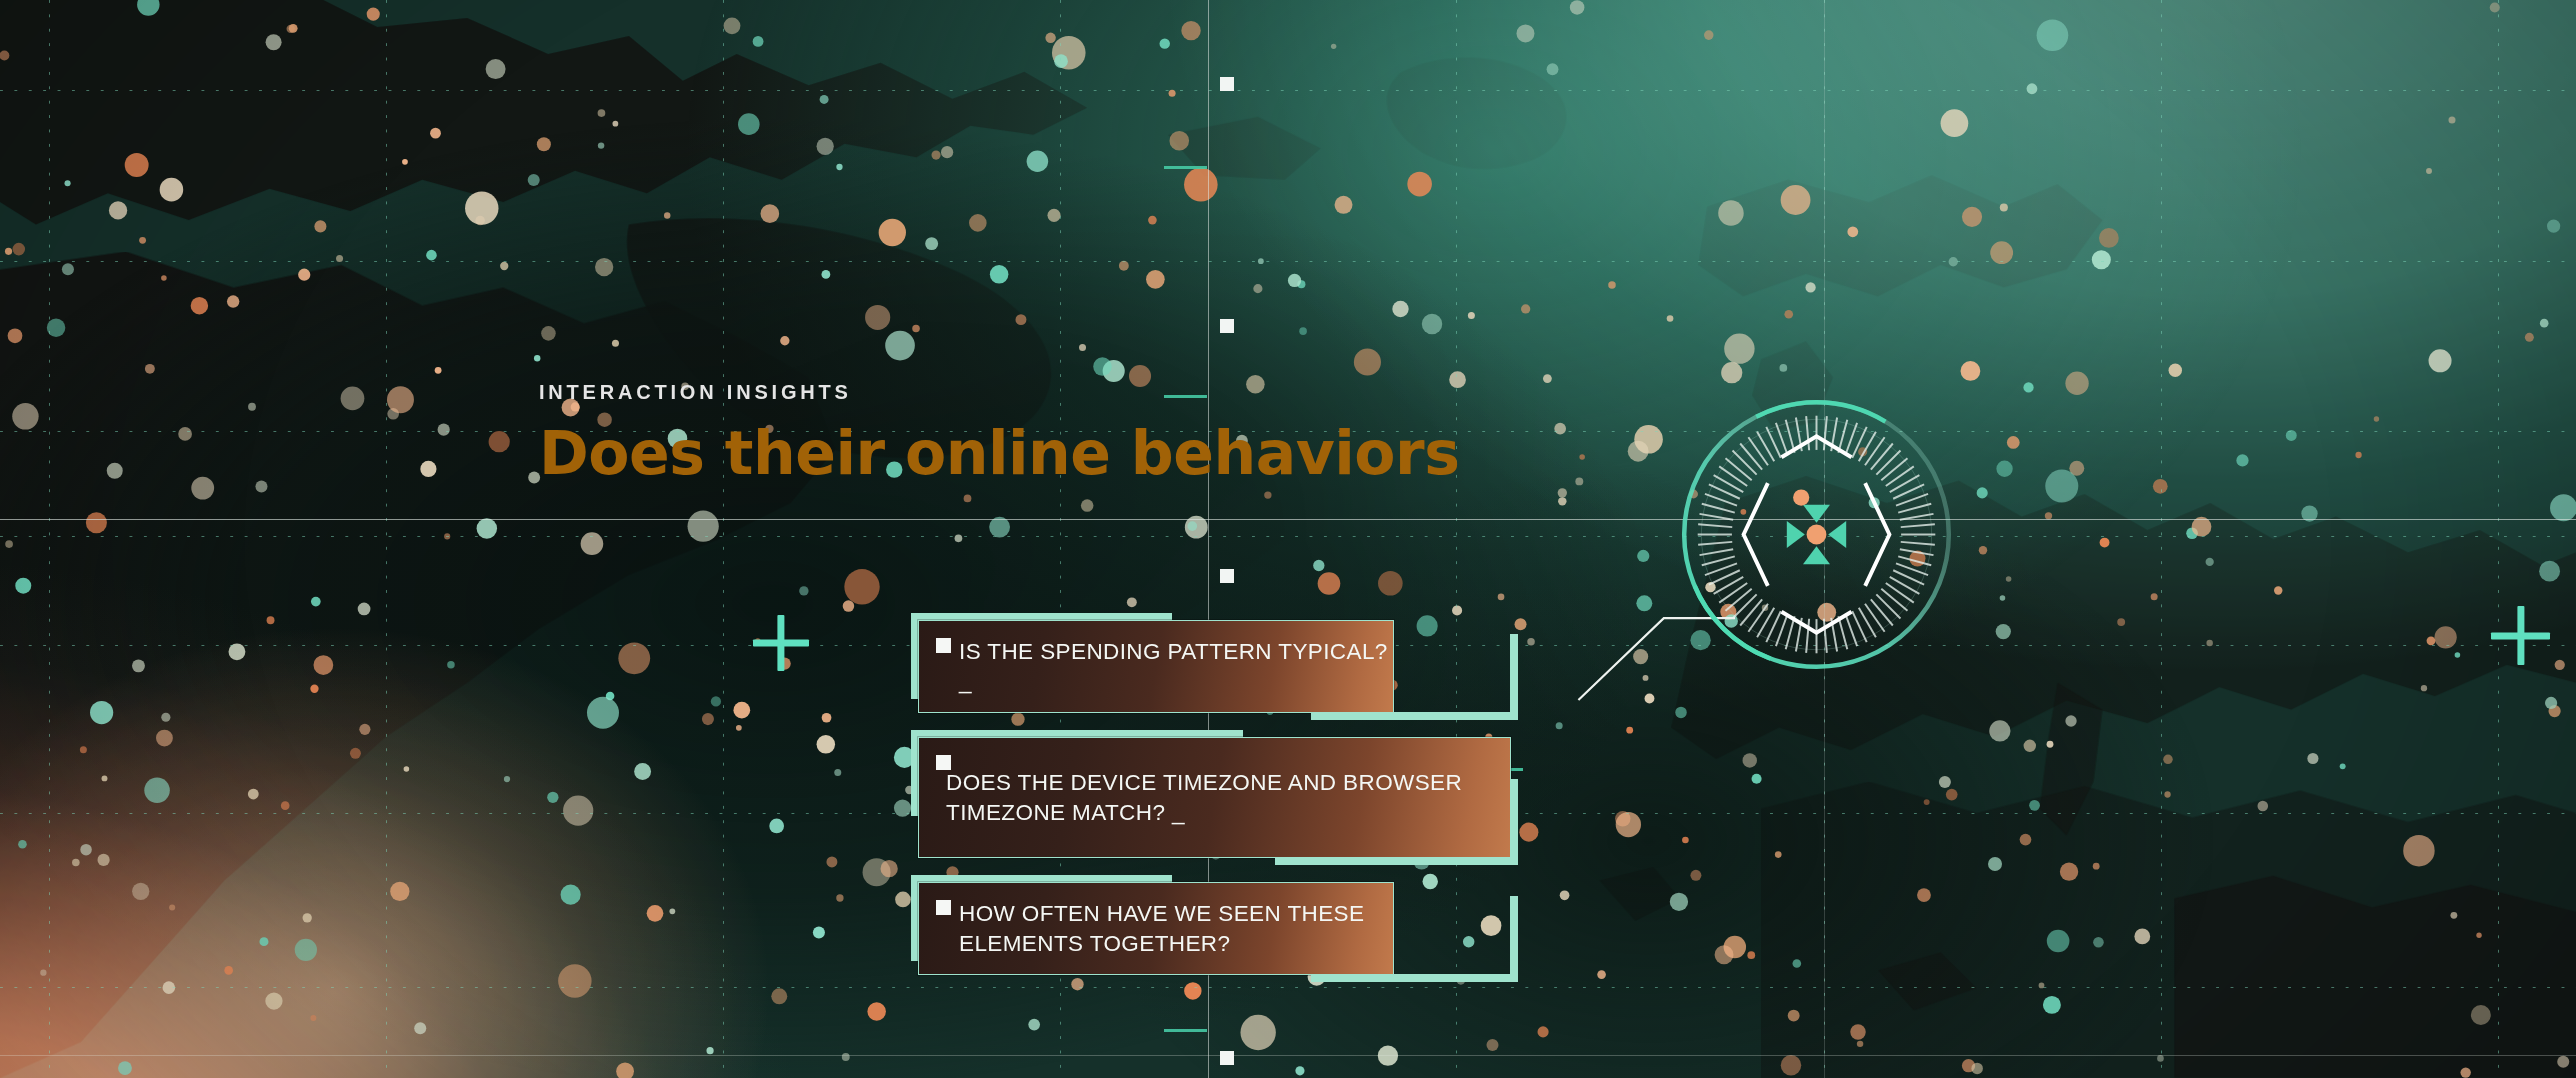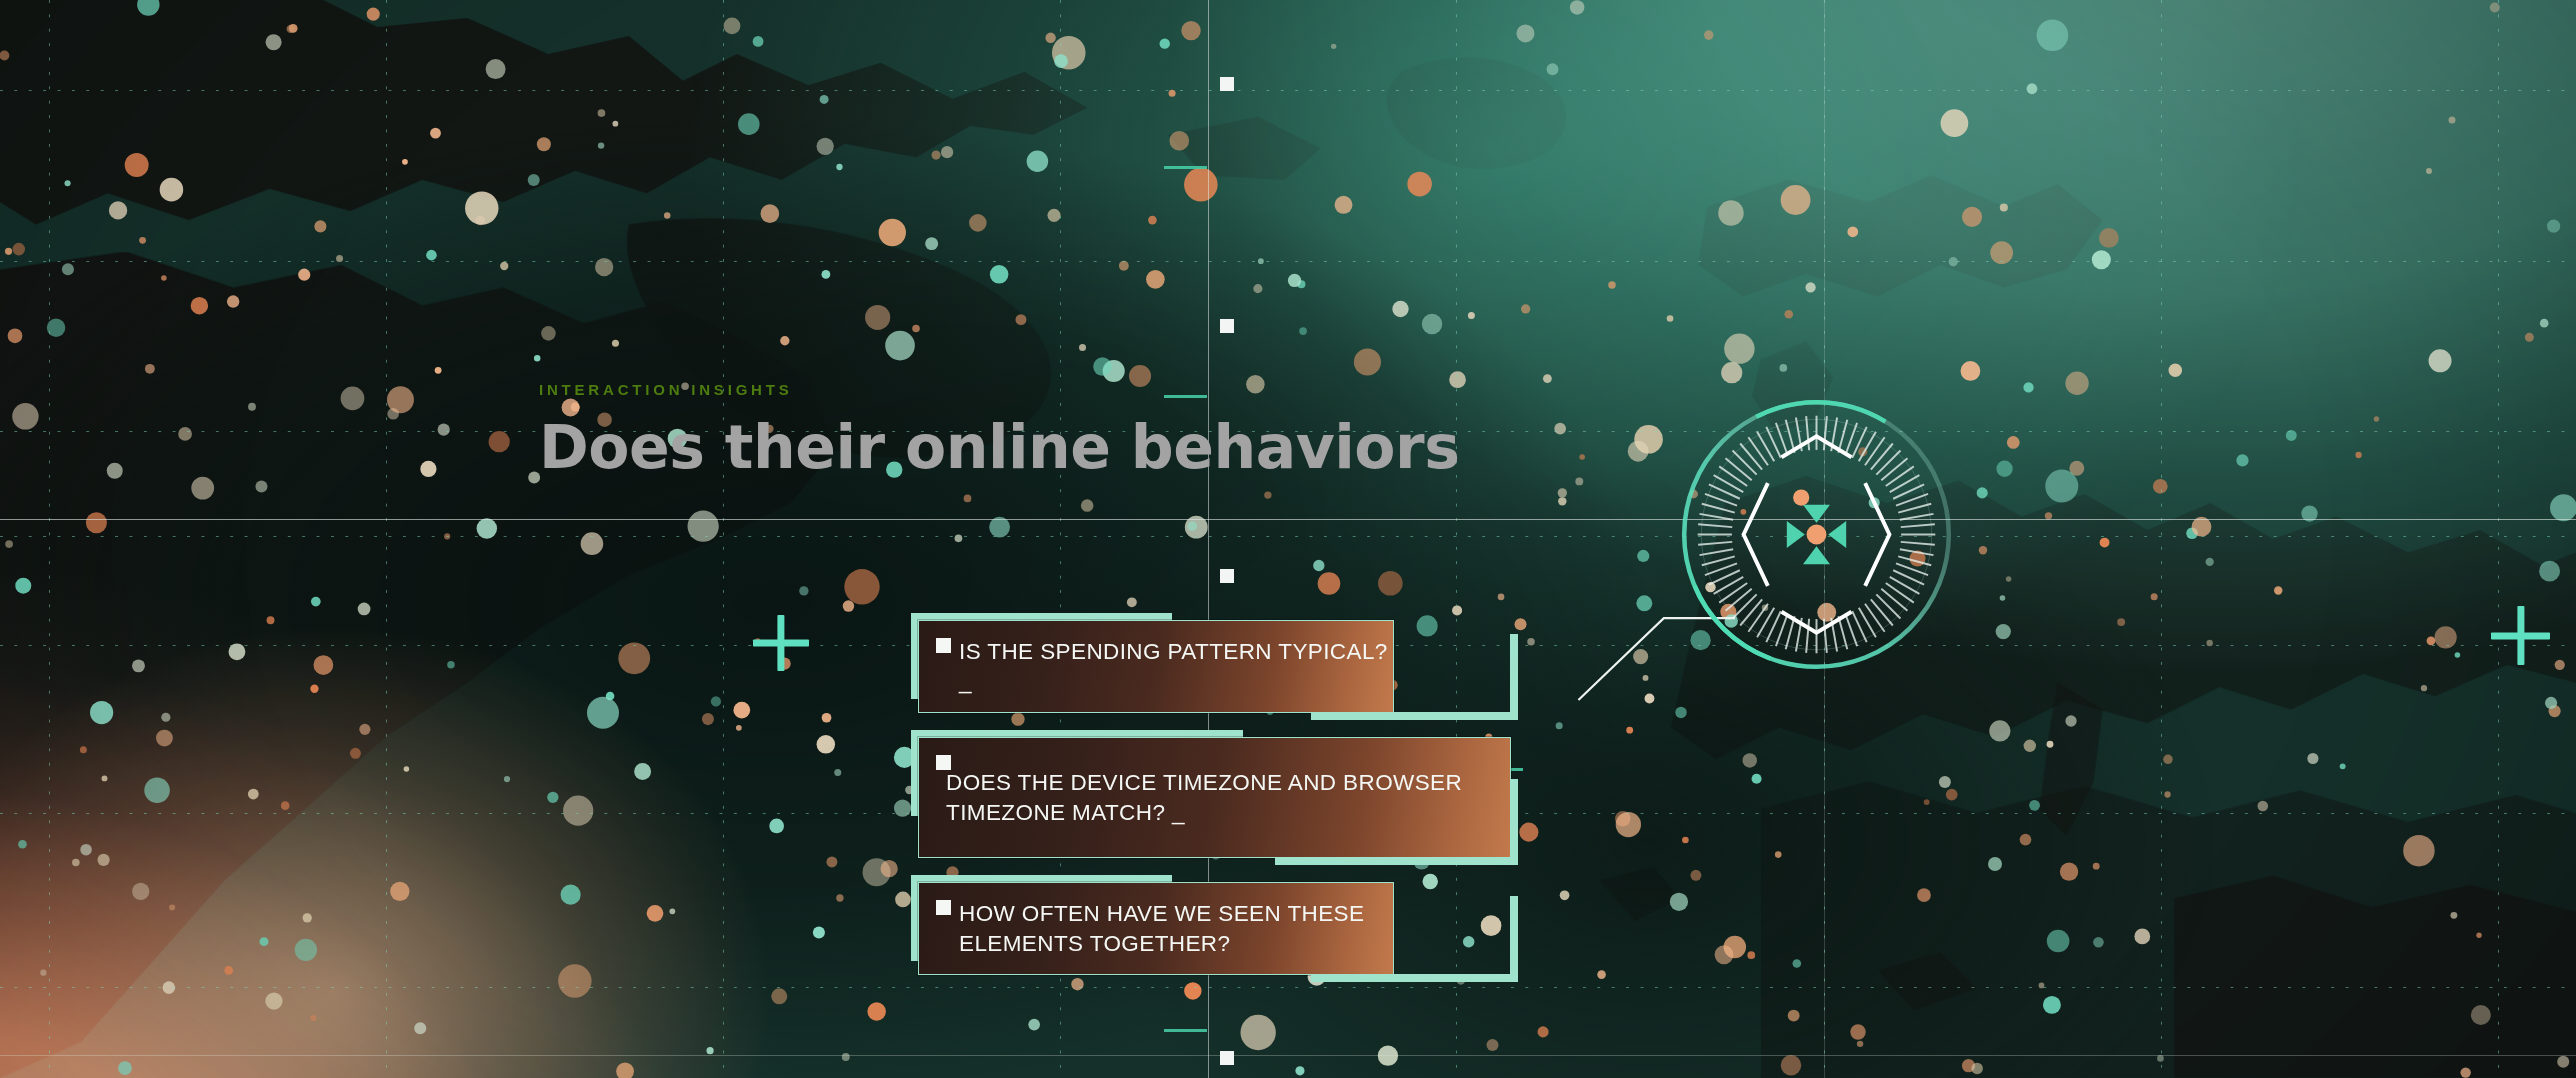--- a/index.html
+++ b/index.html
@@ -68,26 +68,26 @@
   .tick-dash { position:absolute; height:2.7px; background:#46c9a4; opacity:.9; }
   .sq-marker { position:absolute; width:13.5px; height:13.5px; background:#f2f5f3; }
 
   .crosshair { position:absolute; }
   .crosshair .ch-h { position:absolute; left:0; top:50%; transform:translateY(-50%); height:7.2px; width:100%; background:#5fe0c0; border-radius:0.9px; }
   .crosshair .ch-v { position:absolute; top:0; left:50%; transform:translateX(-50%); width:7.2px; height:100%; background:#5fe0c0; border-radius:0.9px; }
 
   
   #text-block { position:absolute; left:539px; top:381px; z-index:6; }
   #eyebrow {
-    color:#4d7c0f; font-size:15px; font-weight:700;
+    color:#e5e5e5; font-size:20px; font-weight:700;
     letter-spacing:3.8px; text-transform:uppercase;
     font-family:"Liberation Sans", sans-serif;
   }
   #headline {
-    margin-top:16px; color:#a3a3a3;
+    margin-top:16px; color:#a16207;
     font-size:60px; font-weight:700; line-height:1.12;
     letter-spacing:-0.5px;
     font-family:"DejaVu Sans", sans-serif;
   }
   #headline .hl-line { display:block; }
 
   
   #cards { position:absolute; left:918px; top:620px; z-index:7; }
   .card { position:relative; margin-bottom:24px; }
   .card-box {

